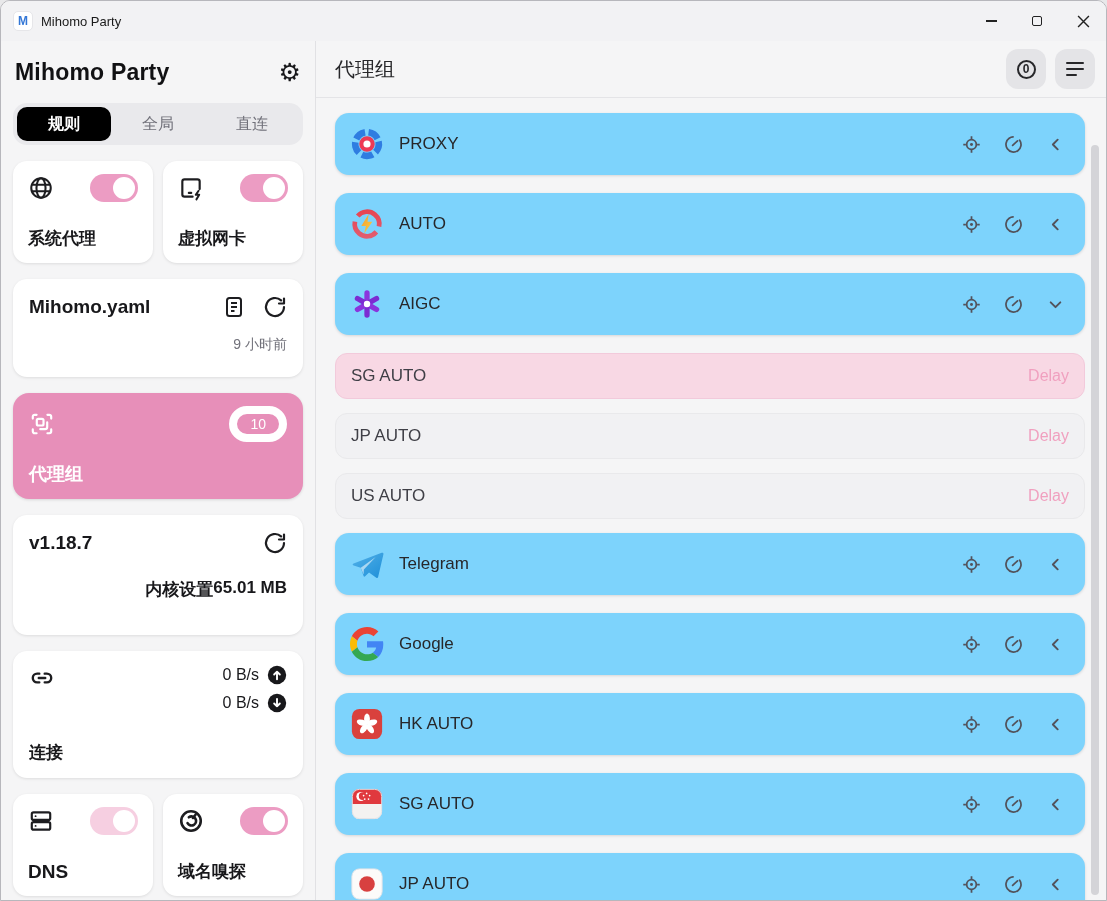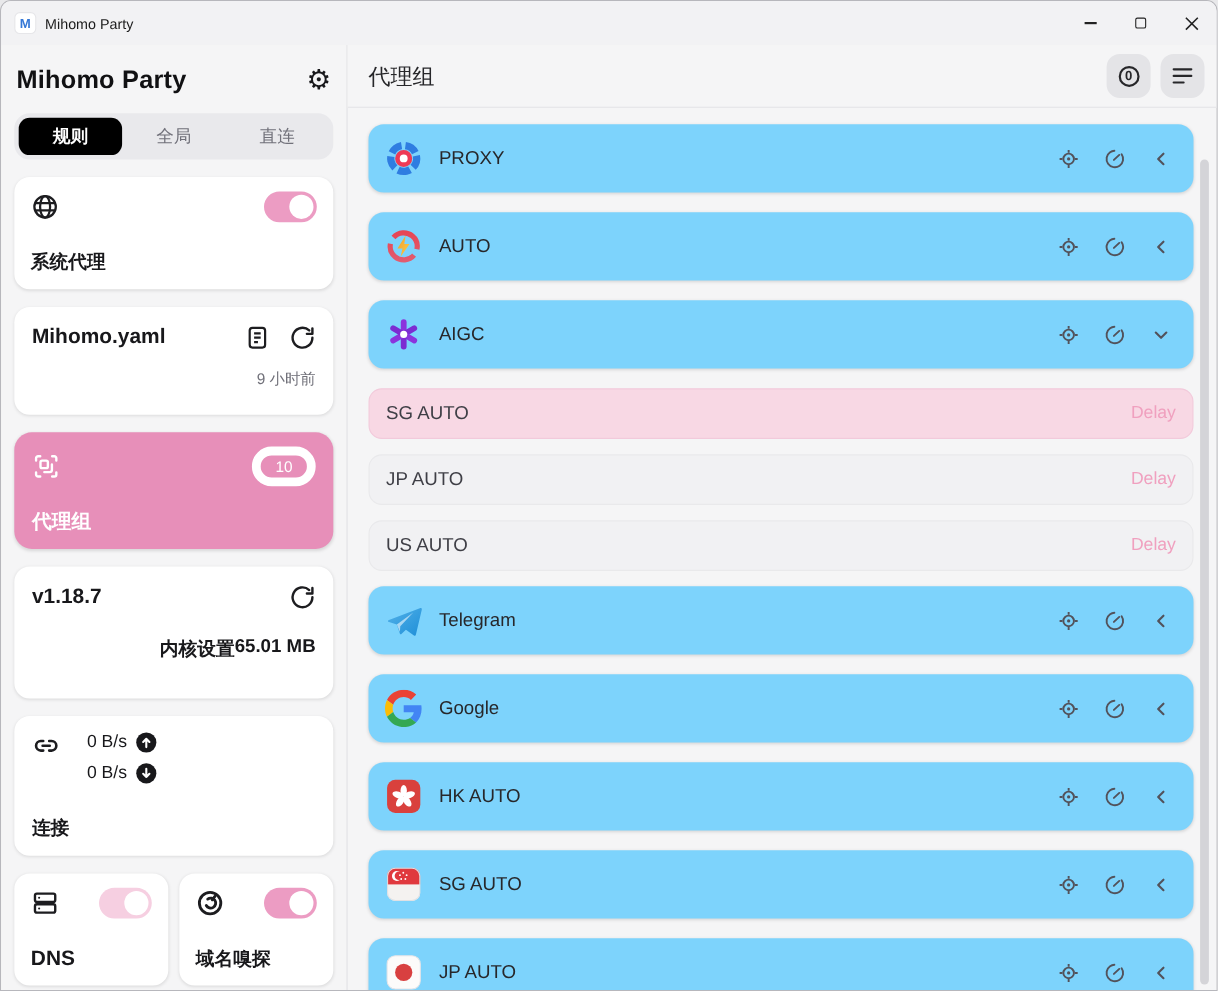--- a/index.html
+++ b/index.html
@@ -56,21 +56,21 @@
 
   .core-card{ height:120px; padding:16px; margin-bottom:16px; cursor:pointer; }
   .core-top{ display:flex; justify-content:space-between; align-items:center; }
   .core-version{ font-size:19px; font-weight:bold; color:#18181b; }
   .core-bottom{ display:flex; justify-content:flex-end; margin-top:23px; }
   .core-label,.core-mem{ font-size:17px; font-weight:bold; color:#18181b; }
   .act-icon{ width:24px; height:24px; color:#1d1d20; cursor:pointer; }
   .act-icon svg{ width:100%; height:100%; }
 
   .conn-card{ height:127px; padding:14px 16px; margin-bottom:16px; display:flex; flex-direction:column; justify-content:space-between; cursor:pointer; }
-  .conn-top{ display:flex; justify-content:flex-start;gap:24px; }
+  .conn-top{ display:flex; justify-content:space-between; }
   .traffic{ display:flex; flex-direction:column; gap:8px; align-items:flex-end; }
   .traffic-row{ display:flex; align-items:center; gap:8px; font-size:16px; color:#18181b; }
   .tr-circle{ width:20px; height:20px; }
   .conn-label{ font-size:17px; font-weight:bold; color:#18181b; }
 
   .bottom-row .half-card{ height:102px; }
   .dns-label{ font-size:19px; font-weight:bold; color:#18181b; }
 
   
   .main-header{ flex:0 0 57px; display:flex; align-items:center; padding:0 11px 0 19px; border-bottom:1px solid #e4e4e7; background:#f5f5f6; }
@@ -146,20 +146,35 @@
                   <circle cx="12" cy="12" r="9"></circle>
                   <ellipse cx="12" cy="12" rx="4.2" ry="9"></ellipse>
                   <path d="M3.6 9h16.8M3.6 15h16.8"></path>
                 </svg>
             </span>
             <span class="toggle">
                 <span class="thumb"></span>
               </span>
           </div>
           <div class="half-label">系统代理</div>
+        </div>
+        <div class="card half-card">
+          <div class="half-top">
+            <span class="sb-icon">
+              <svg viewBox="0 0 24 24" fill="none" stroke="currentColor" stroke-width="2" stroke-linecap="round" stroke-linejoin="round">
+                  <path d="M13.5 20H6a2 2 0 0 1-2-2V6a2 2 0 0 1 2-2h12a2 2 0 0 1 2 2v7"></path>
+                  <path d="M10 16.5h2.2"></path>
+                  <path d="M19 14.5l-2.6 3.8h3.2L17 22.5" stroke-width="1.8"></path>
+                </svg>
+            </span>
+            <span class="toggle">
+                <span class="thumb"></span>
+              </span>
+          </div>
+          <div class="half-label">虚拟网卡</div>
         </div>
       </div>
 
       <div class="card profile-card">
         <div class="profile-top">
           <div class="profile-name">Mihomo.yaml</div>
           <div class="profile-actions">
             <span class="act">
               <svg viewBox="0 0 24 24" fill="none" stroke="currentColor" stroke-width="2">
                   <rect x="5" y="3" width="14" height="18" rx="2.5"></rect>

